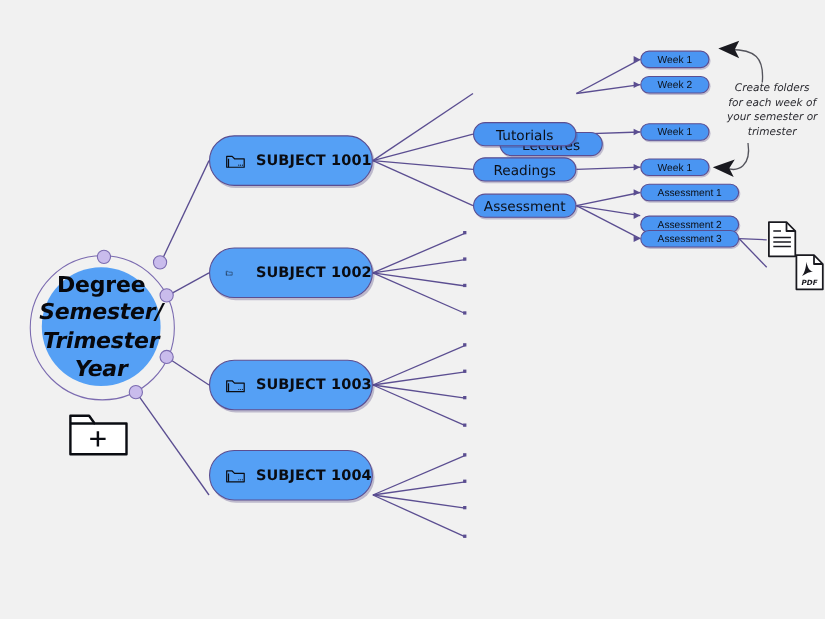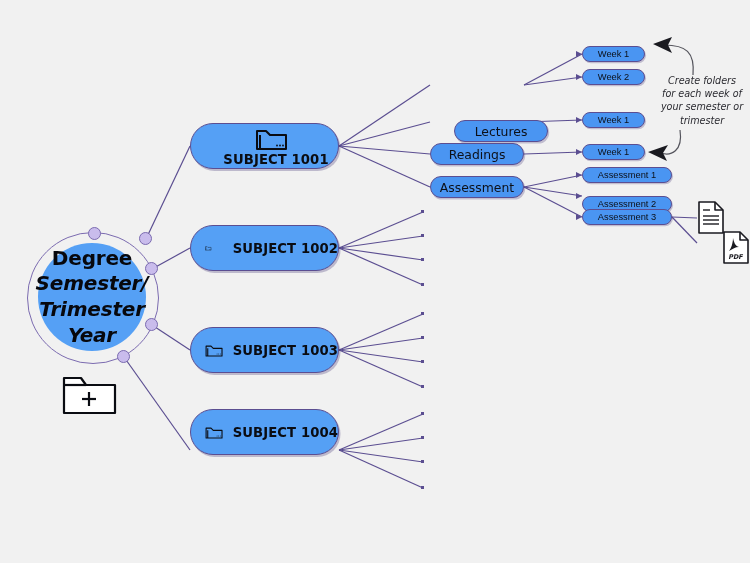--- a/index.html
+++ b/index.html
@@ -241,21 +241,21 @@
       <span class="it">Year</span>
     </div>
   </div>
 
   <div class="knob" style="left:88px;  top:227px;"></div>
   <div class="knob" style="left:139px; top:232px;"></div>
   <div class="knob" style="left:145px; top:262px;"></div>
   <div class="knob" style="left:145px; top:318px;"></div>
   <div class="knob" style="left:117px; top:350px;"></div>
 
-  <div class="subject-pill" style="left:190px; top:123px; width:149px;flex-direction:column;">
+  <div class="subject-pill" style="left:190px; top:123px; width:149px;">
     <svg width="34" height="28" viewBox="0 0 34 28">
       <path d="M2,7 L2,25 L31,25 L31,11 L15,11 L11,7 Z" fill="none" stroke="#0a0c12" stroke-width="2" stroke-linejoin="round"></path>
       <path d="M5,11 L5,25" fill="none" stroke="#0a0c12" stroke-width="2"></path>
       <circle cx="22" cy="21.5" r="0.9" fill="#0a0c12"></circle>
       <circle cx="25" cy="21.5" r="0.9" fill="#0a0c12"></circle>
       <circle cx="28" cy="21.5" r="0.9" fill="#0a0c12"></circle>
     </svg>
     <span class="subject-label">SUBJECT 1001</span>
   </div>
 
@@ -287,20 +287,23 @@
       <path d="M5,11 L5,25" fill="none" stroke="#0a0c12" stroke-width="2"></path>
       <circle cx="22" cy="21.5" r="0.9" fill="#0a0c12"></circle>
       <circle cx="25" cy="21.5" r="0.9" fill="#0a0c12"></circle>
       <circle cx="28" cy="21.5" r="0.9" fill="#0a0c12"></circle>
     </svg>
     <span class="subject-label">SUBJECT 1004</span>
   </div>
 
   <div class="mid-pill" style="left:454px; top:74px; width:94px;margin-top:46px;">
     <span class="txt">Lectures</span>
+  </div>
+  <div class="mid-pill" style="left:430px; top:111px; width:94px;">
+    <span class="txt">Tutorials</span>
   </div>
   <div class="mid-pill" style="left:430px; top:143px; width:94px;">
     <span class="txt">Readings</span>
   </div>
   <div class="mid-pill" style="left:430px; top:176px; width:94px;">
     <span class="txt">Assessment</span>
   </div>
 
   <div class="leaf-pill" style="left:582px; top:46px; width:63px;">
     <span class="txt">Week 1</span>

